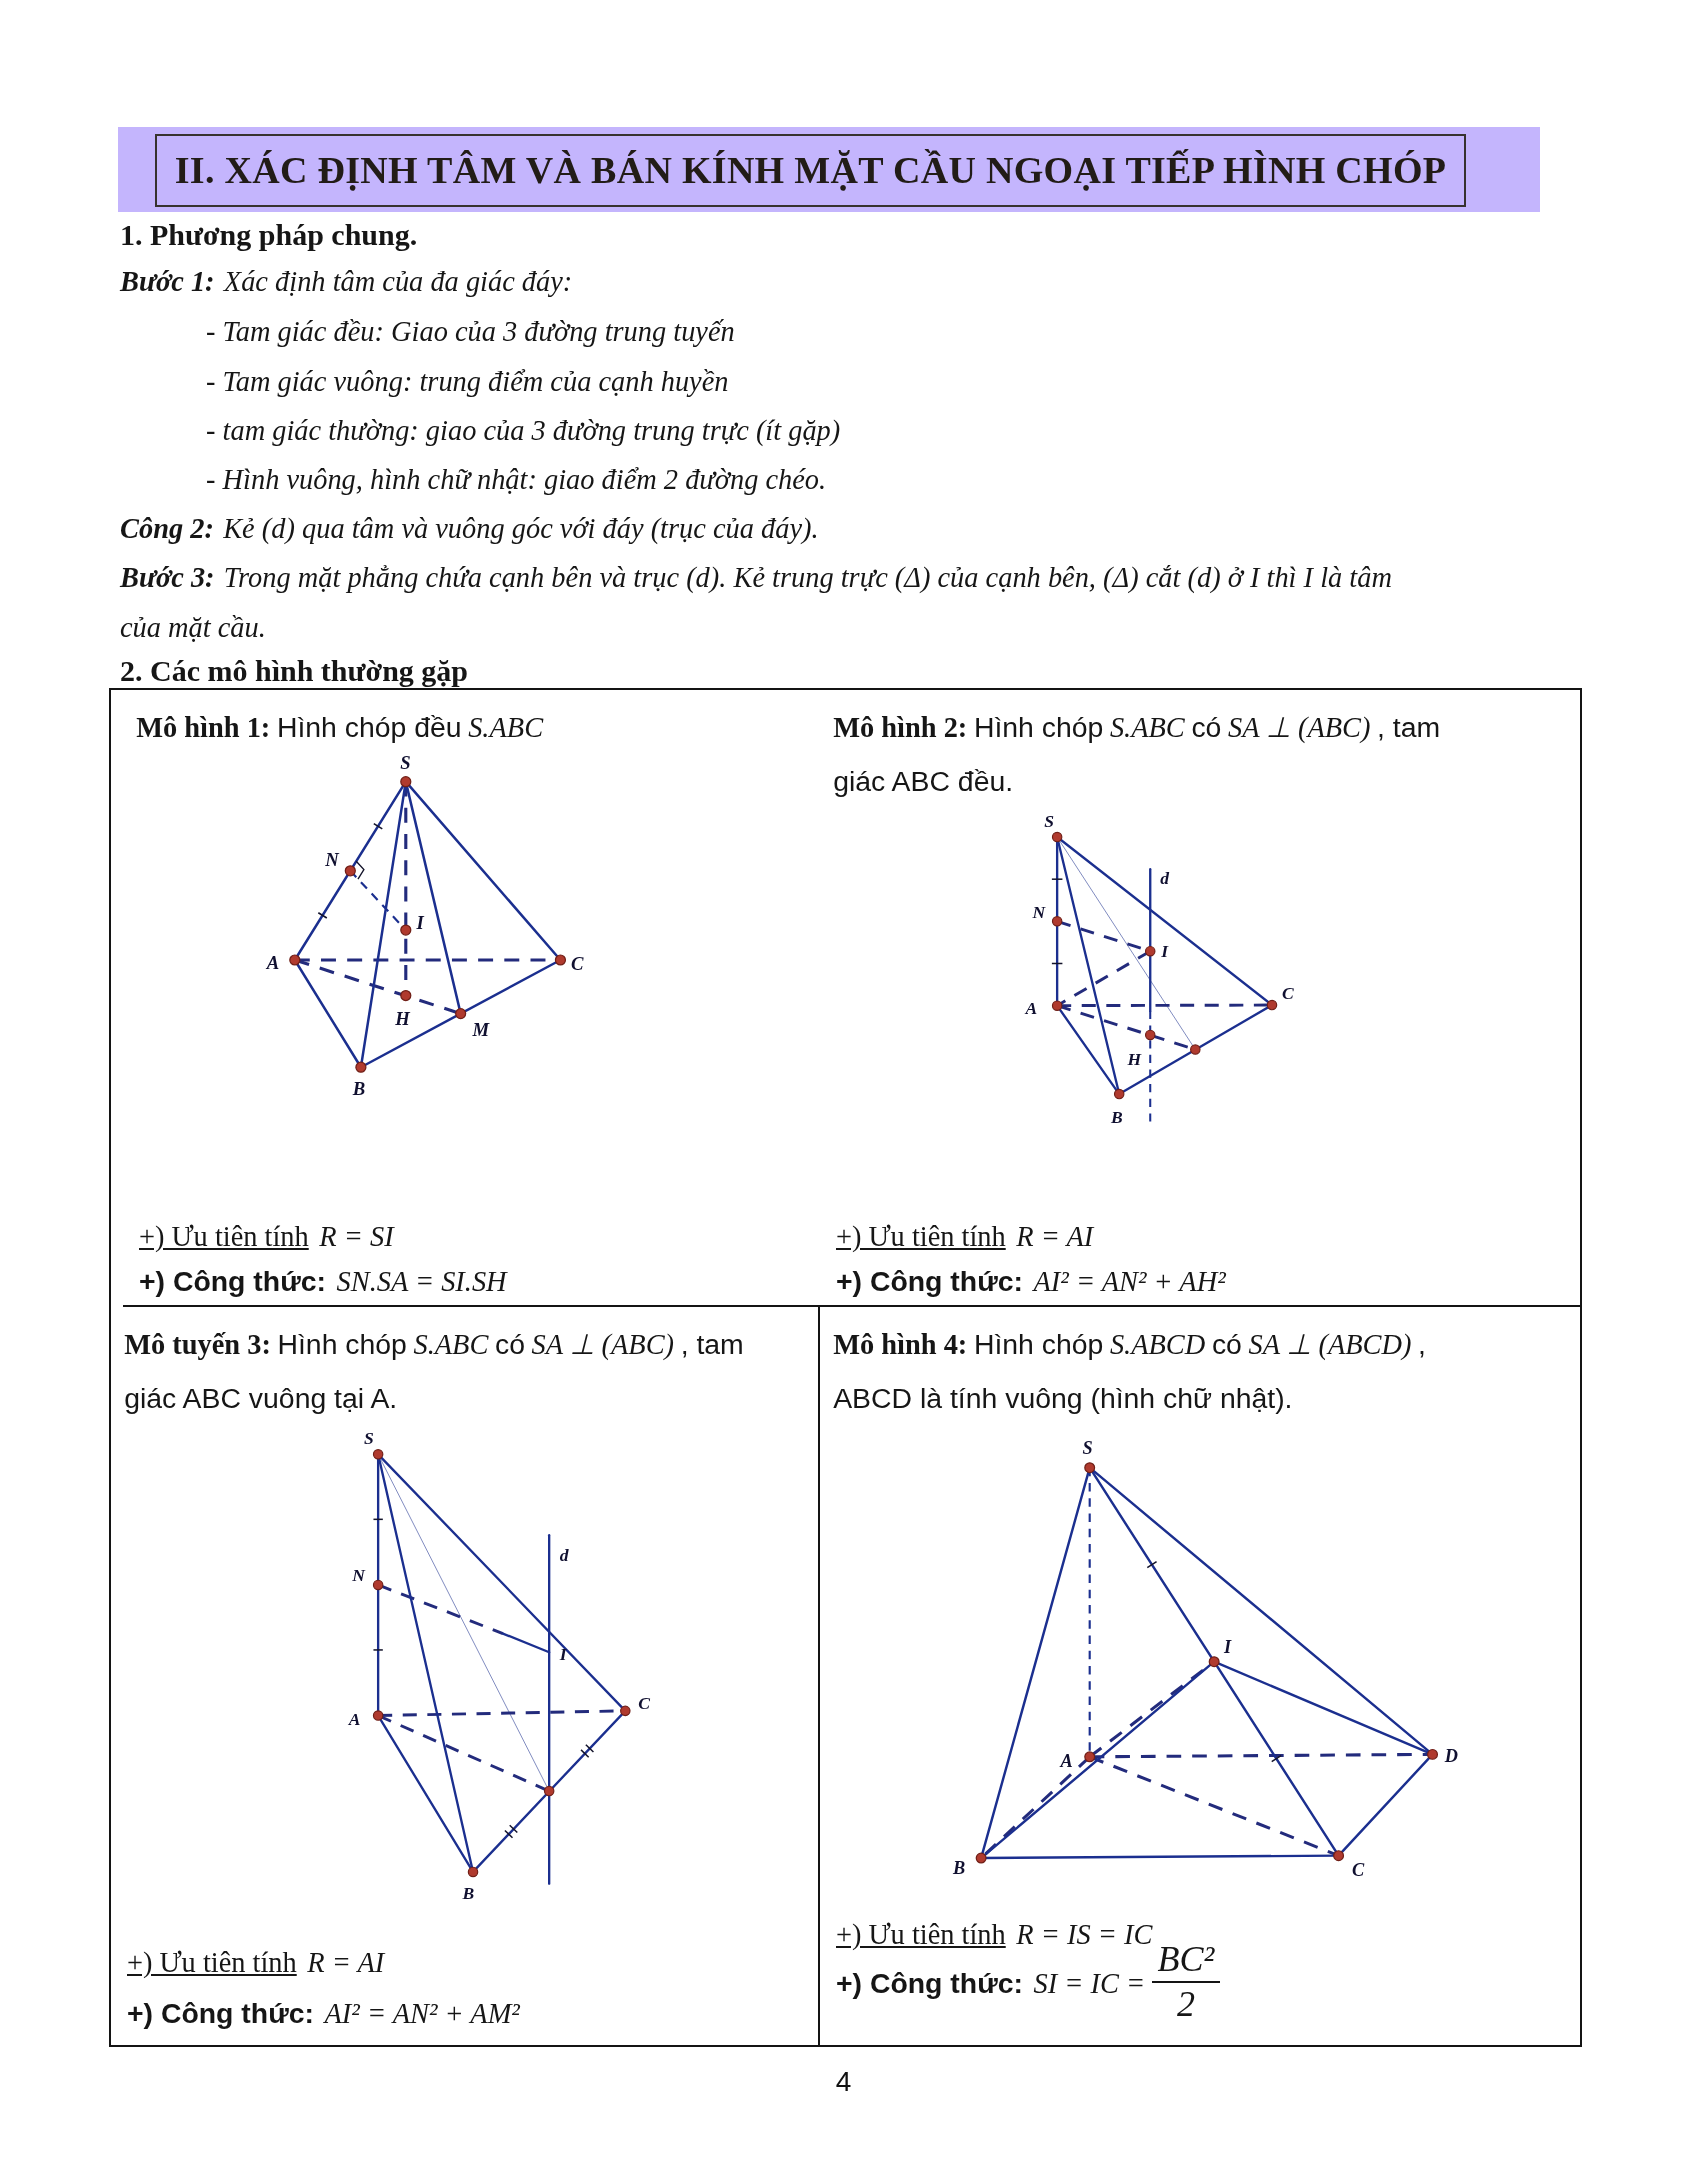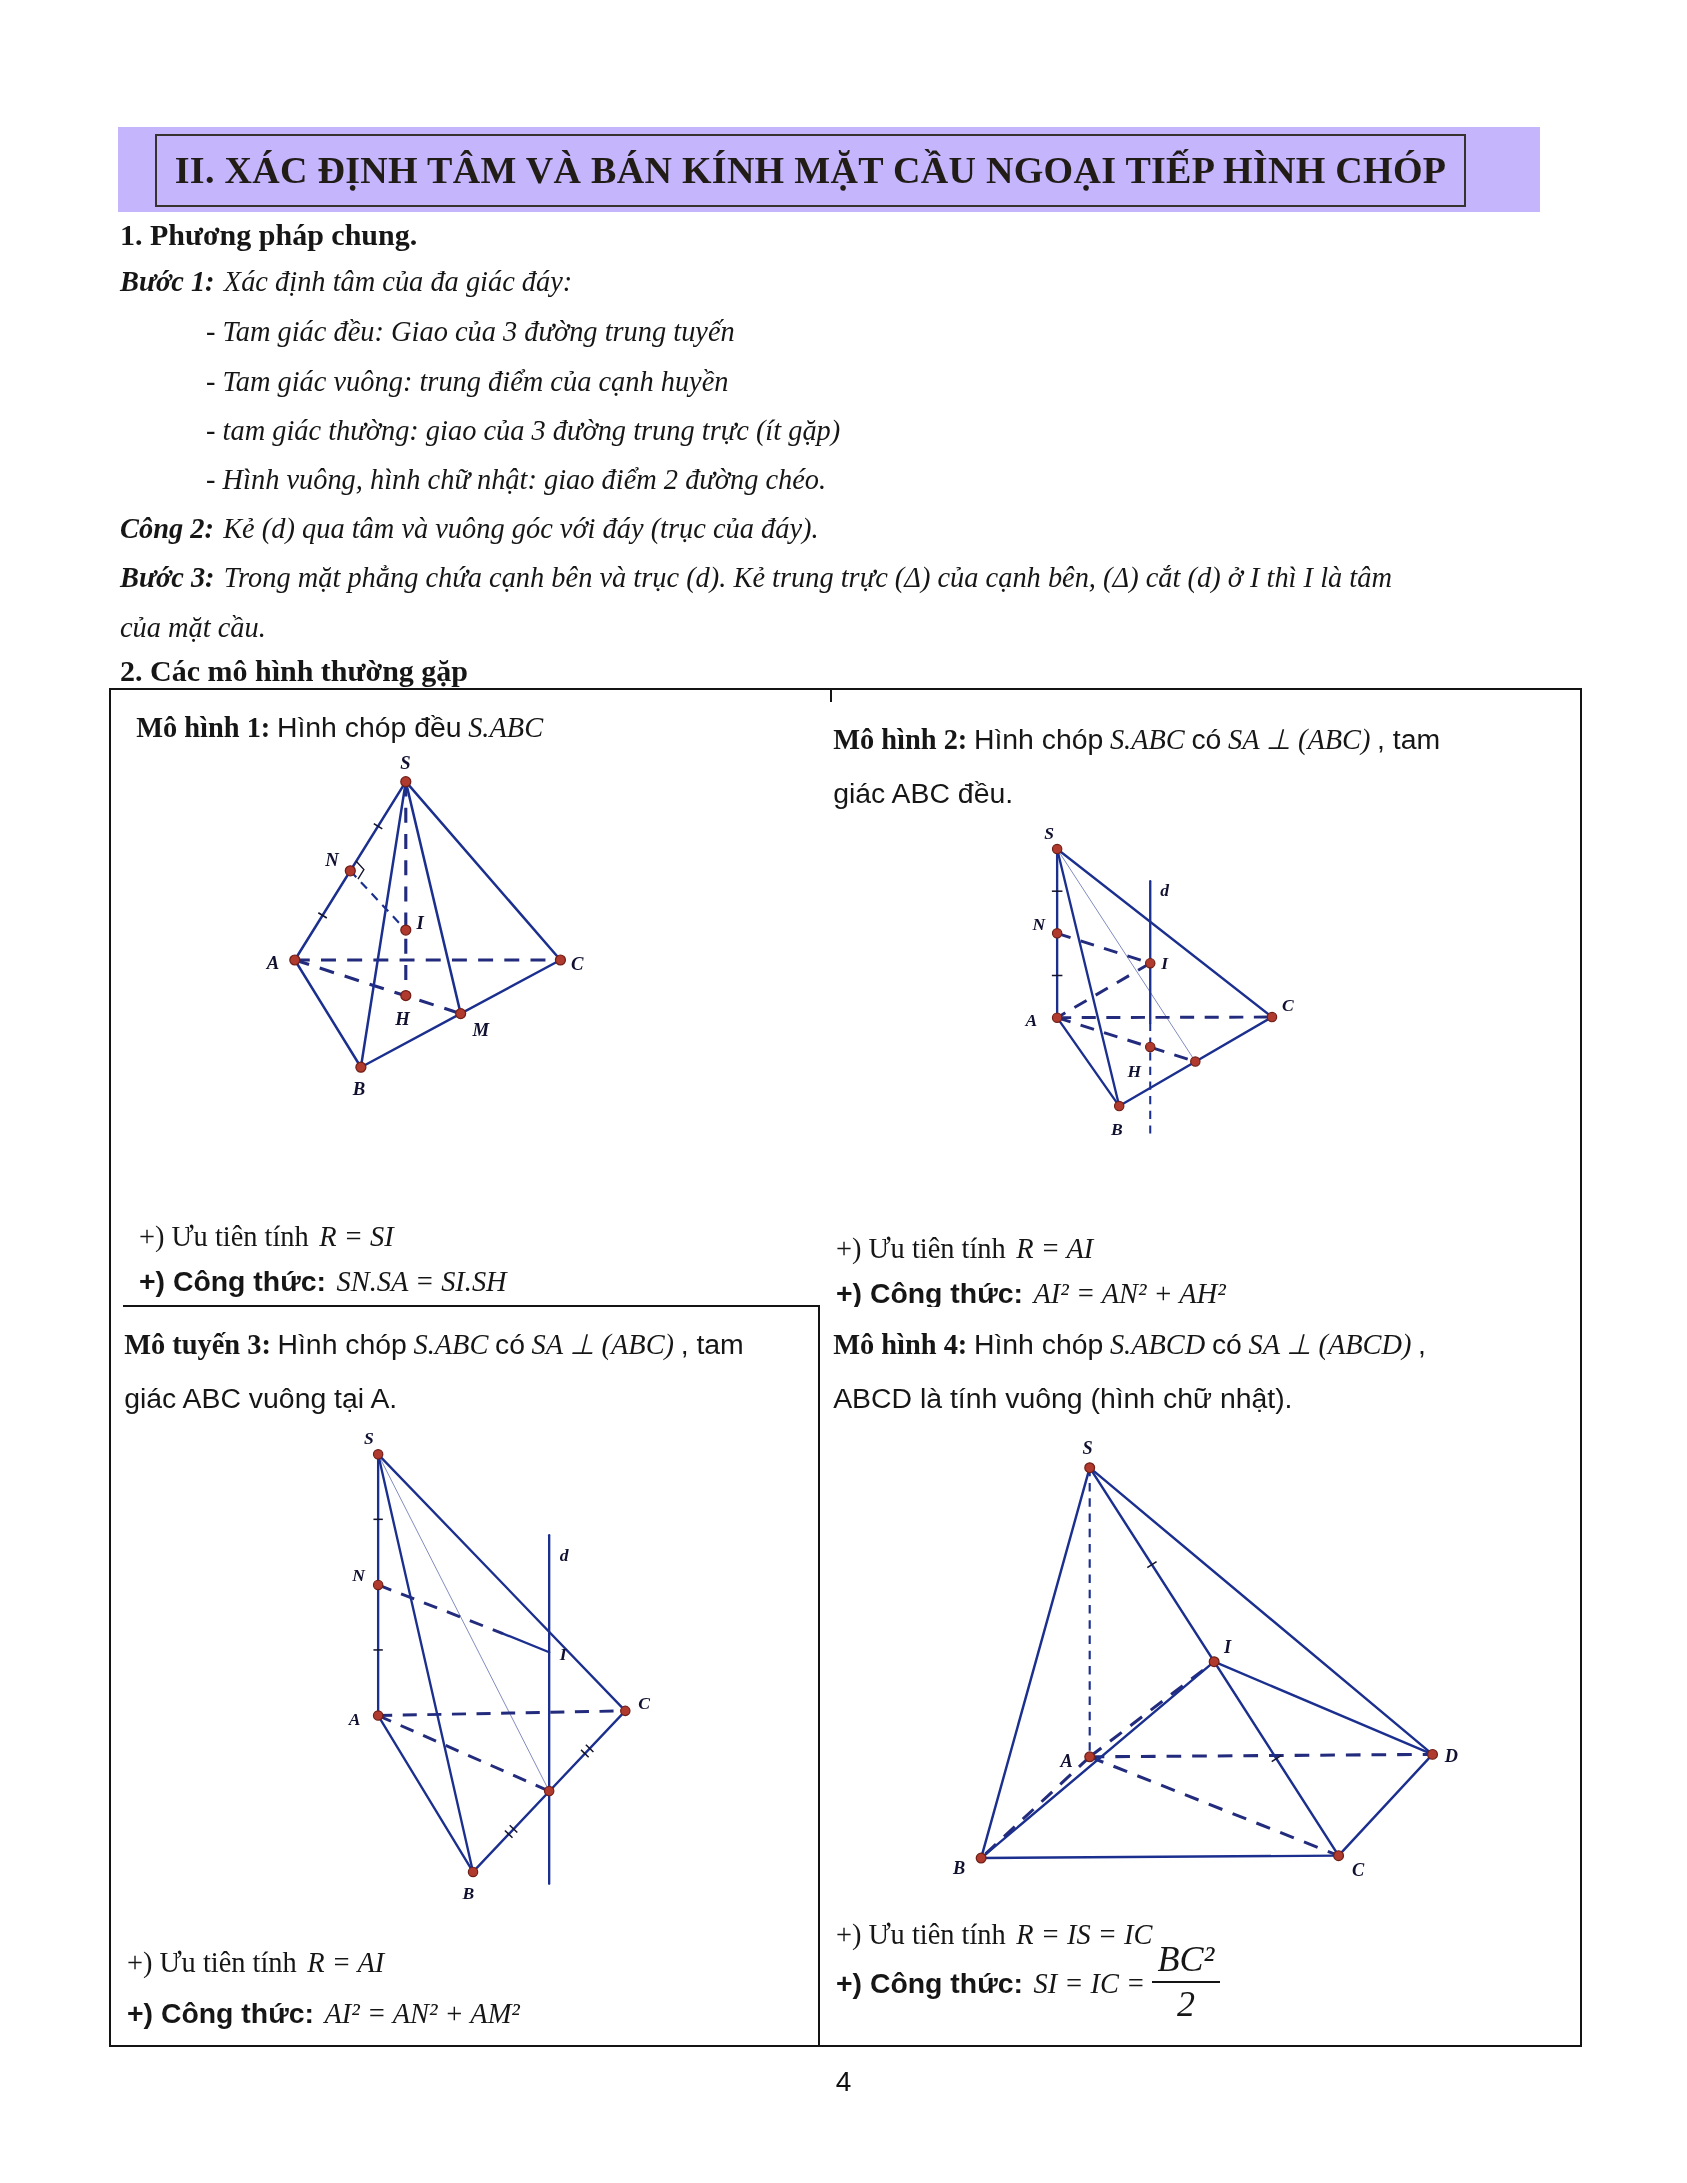--- a/index.html
+++ b/index.html
@@ -16,32 +16,32 @@
   .bl{position:absolute;left:120px;font-size:28.4px;line-height:1.15;white-space:nowrap;}
   .bh{font-weight:bold;font-size:30px;}
   .it{font-style:italic;}
   .step-label{font-weight:bold;font-style:italic;margin-right:9.3px;}
   .bullet{left:206px;}
 
   
   .models{position:absolute;left:109px;top:688px;width:1469px;height:1355px;border:2.6px solid #141414;}
   .cell{position:absolute;overflow:hidden;background:#fff;}
   .cell1{left:12px;top:0;width:707px;height:615px;border-right:2px solid #141414;border-bottom:2px solid #141414;}
-  .cell2{left:709px;top:12px;right:0;height:615px;border-bottom:2px solid #141414;}
+  .cell2{left:709px;top:0;right:0;height:615px;border-bottom:2px solid #141414;}
   .cell3{left:0;top:617px;width:707px;bottom:0;border-right:2px solid #141414;}
   .cell4{left:709px;top:617px;right:0;bottom:0;}
 
   .mh{padding:10.6px 13.2px 0 13.2px;font-size:28.4px;line-height:1.9;}
   .seg-b{font-weight:bold;font-family:"Liberation Serif",serif;margin-right:6.6px;}
   .seg-s{font-family:"Liberation Sans",sans-serif;margin-right:6.6px;}
   .seg-m{font-family:"Liberation Serif",serif;font-style:italic;margin-right:6.6px;}
   .mh-line2{font-family:"Liberation Sans",sans-serif;}
 
   .f-row{position:absolute;left:16px;font-size:28.4px;white-space:nowrap;}
-  .f-pre{font-family:"Liberation Serif",serif;margin-right:10.6px;}
+  .f-pre{font-family:"Liberation Serif",serif;margin-right:10.6px;text-decoration:underline;}
   .f-math{font-family:"Liberation Serif",serif;font-style:italic;}
   .f-lab{font-family:"Liberation Sans",sans-serif;font-weight:bold;margin-right:10.6px;}
   .frac{display:inline-block;vertical-align:middle;text-align:center;font-style:italic;
         font-family:"Liberation Serif",serif;font-size:36px;line-height:1.2;margin-top:-9.3px;}
   .frac .num{display:block;border-bottom:2px solid #141414;padding:0 5.3px;}
   .frac .den{display:block;}
 
   
   svg{position:absolute;}
   .edge{stroke:#1b2f8f;stroke-width:4;fill:none;stroke-linecap:round;}

